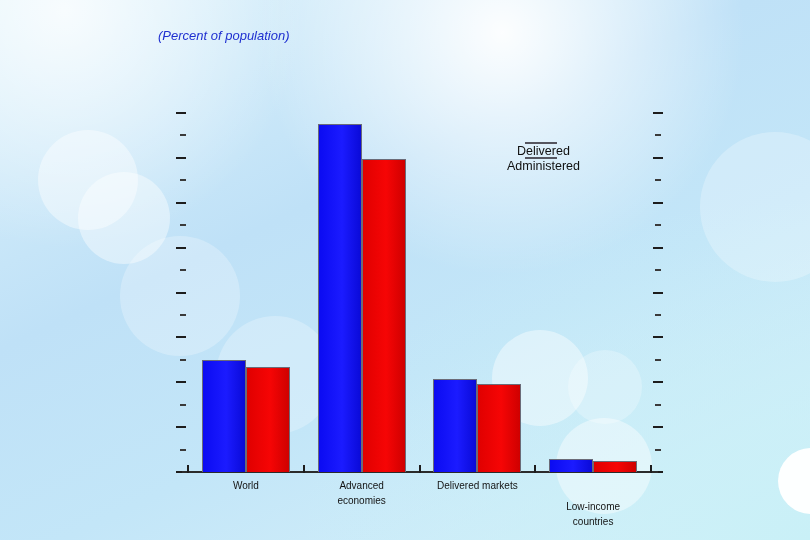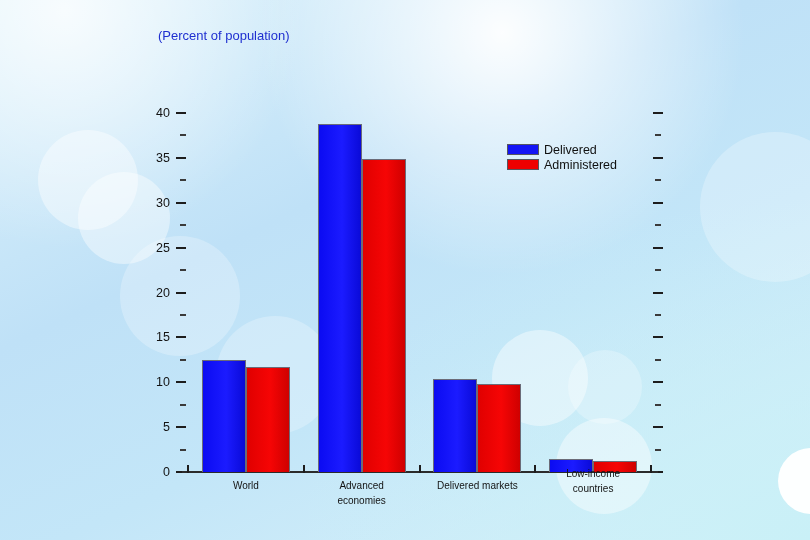--- a/index.html
+++ b/index.html
@@ -44,20 +44,21 @@
   }
   #chart-title {
     font-size: 16.5px;
     font-weight: bold;
     color: #1515e0;
     letter-spacing: 0.1px;
     white-space: pre;
   }
   #chart-subtitle {
     font-size: 13px;
+    font-style: italic;
     color: #1f2fd0;
     margin-top: 3px;
     white-space: pre;
   }
 
   
   
   #plot {
     position: absolute;
     left: 188px;
@@ -130,20 +131,21 @@
   
   #legend {
     position: absolute;
     left: 507px;
     top: 142px;
   }
   .legend-row {
     display: flex;
     align-items: center;
     height: 15px;
+    flex-direction: column;
   }
   .legend-swatch {
     width: 32px;
     height: 11px;
     border: 1px solid #55555f;
     box-sizing: border-box;
     margin-right: 5px;
   }
   .legend-swatch.delivered    { background: #1414f5; }
   .legend-swatch.administered { background: #ee0000; }
@@ -165,31 +167,20 @@
   <div class="bubble soft" style="left:492px; top:330px;  width:96px;  height:96px;"></div>
   <div class="bubble faint" style="left:568px; top:350px;  width:74px;  height:74px;"></div>
   <div class="bubble soft" style="left:556px; top:418px;  width:96px;  height:96px;"></div>
   <div class="bubble solid" style="left:778px; top:448px;  width:66px;  height:66px;"></div>
   <div class="bubble faint" style="left:700px; top:132px;  width:150px; height:150px;"></div>
 
   <div id="title-block">
     <div id="chart-subtitle">(Percent of population)</div>
   </div>
 
-  <div id="ylabels">
-      <div class="ylabel" style="top: 113px;">40</div>
-      <div class="ylabel" style="top: 157.875px;">35</div>
-      <div class="ylabel" style="top: 202.75px;">30</div>
-      <div class="ylabel" style="top: 247.625px;">25</div>
-      <div class="ylabel" style="top: 292.5px;">20</div>
-      <div class="ylabel" style="top: 337.375px;">15</div>
-      <div class="ylabel" style="top: 382.25px;">10</div>
-      <div class="ylabel" style="top: 427.125px;">5</div>
-      <div class="ylabel" style="top: 472px;">0</div>
-    </div>
 
   <div id="ticks">
       <div class="tick major-l" style="top: 112px;"></div>
       <div class="tick major-r" style="top: 112px;"></div>
       <div class="tick major-l" style="top: 156.875px;"></div>
       <div class="tick major-r" style="top: 156.875px;"></div>
       <div class="tick major-l" style="top: 201.75px;"></div>
       <div class="tick major-r" style="top: 201.75px;"></div>
       <div class="tick major-l" style="top: 246.625px;"></div>
       <div class="tick major-r" style="top: 246.625px;"></div>
@@ -236,21 +227,21 @@
   <div id="xaxis">
       <div class="xtick" style="left: 187px; top: 465px;"></div>
       <div class="xtick" style="left: 302.75px; top: 465px;"></div>
       <div class="xtick" style="left: 418.5px; top: 465px;"></div>
       <div class="xtick" style="left: 534.25px; top: 465px;"></div>
       <div class="xtick" style="left: 650px; top: 465px;"></div>
       <div class="xlabel" style="left: 182px; width: 127.75px; top: 478px;">World</div>
       <div class="xlabel" style="left: 297.75px; width: 127.75px; top: 478px;">Advanced
 economies</div>
       <div class="xlabel" style="left: 413.5px; width: 127.75px; top: 478px;">Delivered markets</div>
-      <div class="xlabel" style="left: 529.25px; width: 127.75px; top: 466px;">Low-income
+      <div class="xlabel" style="left: 529.25px; width: 127.75px; top: 499px;">Low-income
 countries</div>
     </div>
 
   <div id="legend">
       <div class="legend-row">
         <span class="legend-swatch delivered"></span>
         <span class="legend-label">Delivered</span>
       </div>
       <div class="legend-row">
         <span class="legend-swatch administered"></span>

